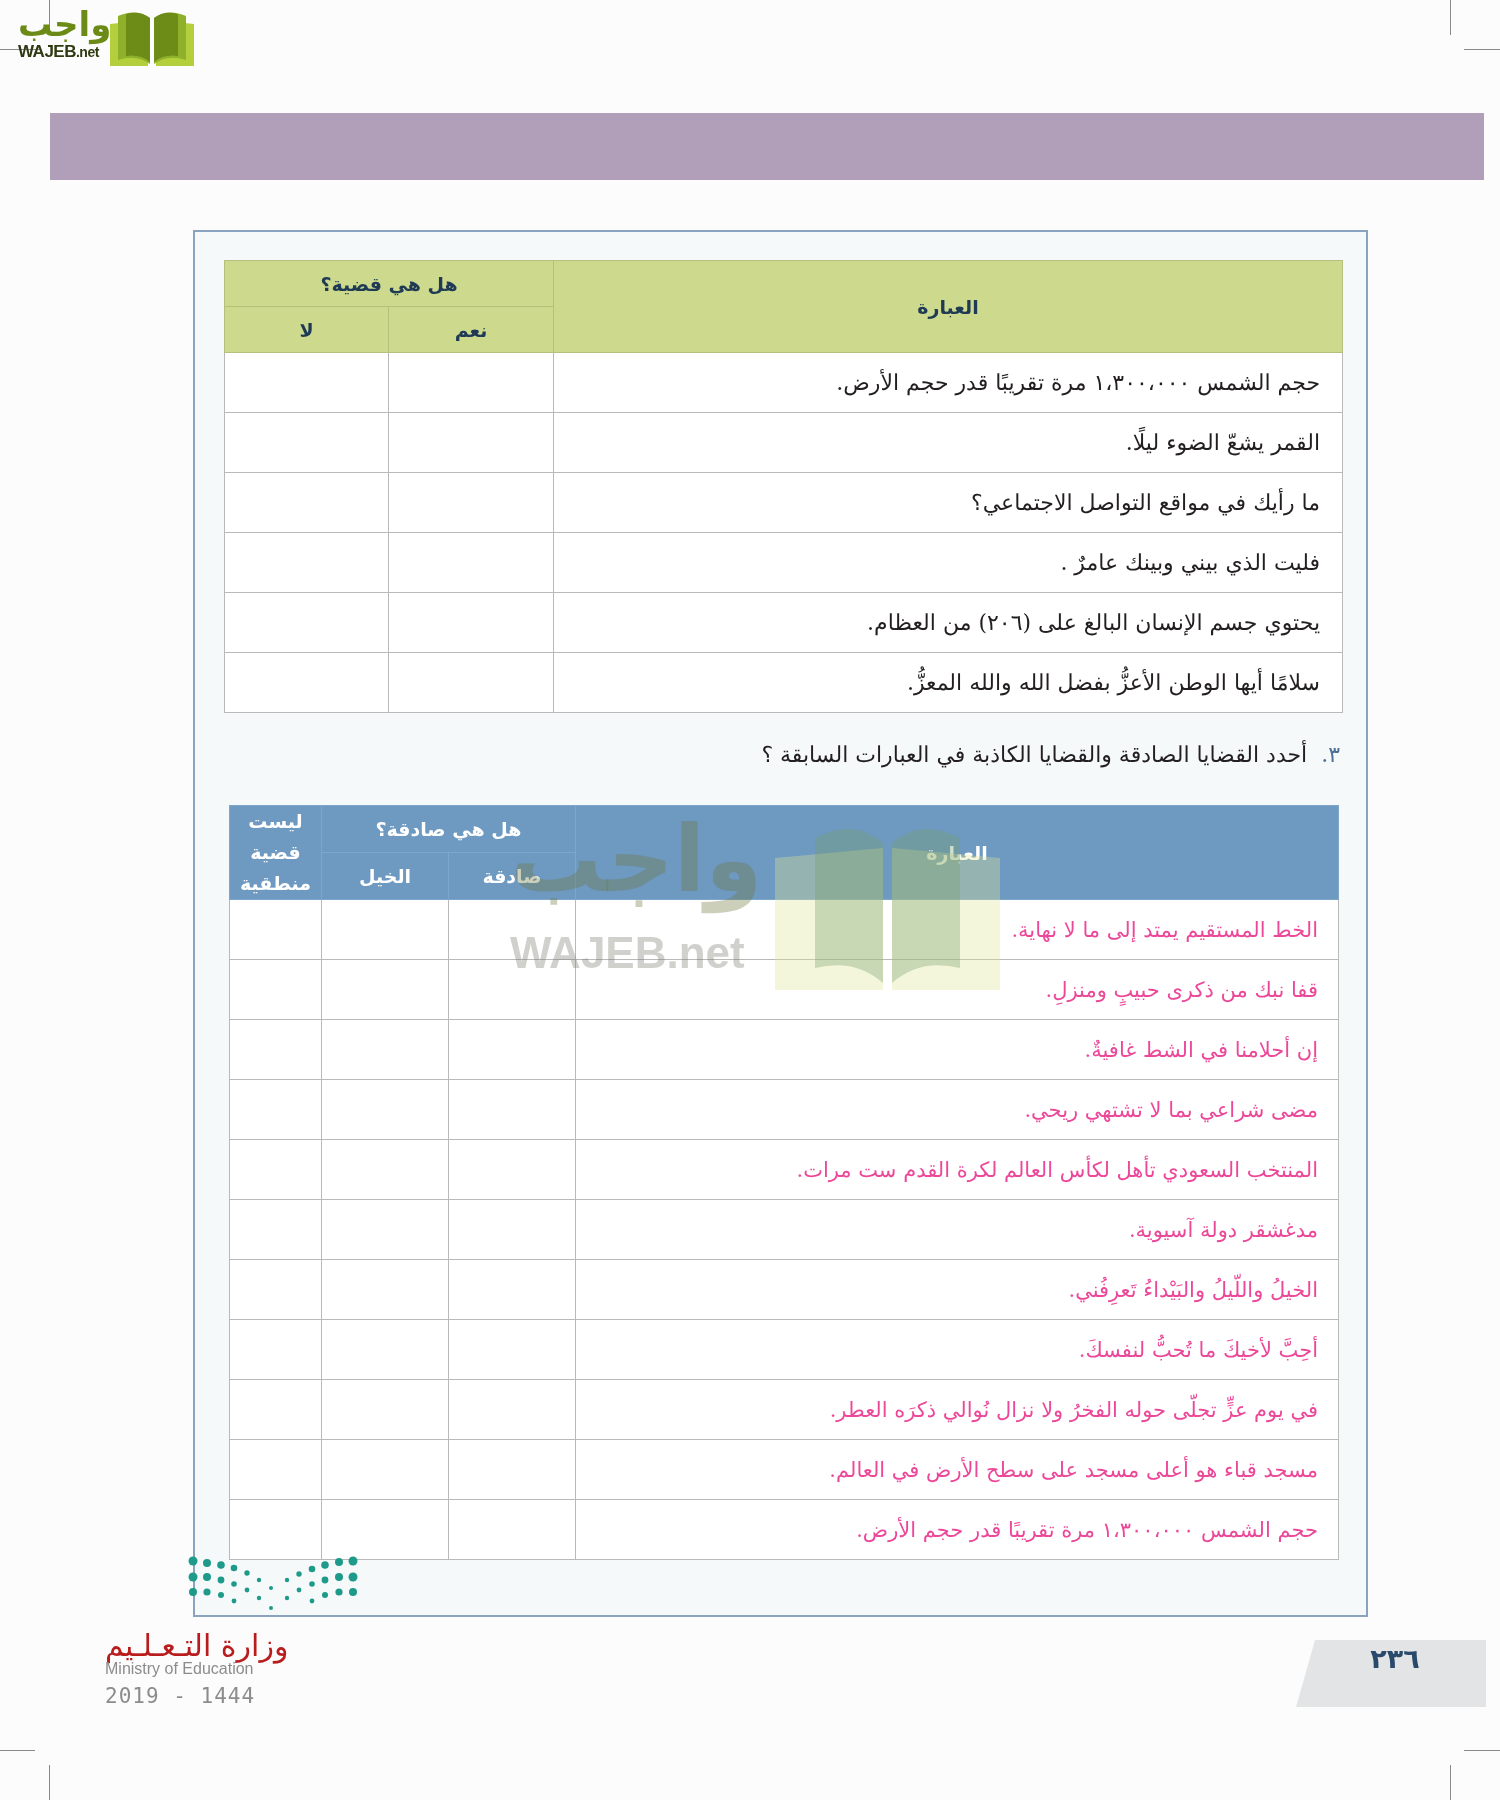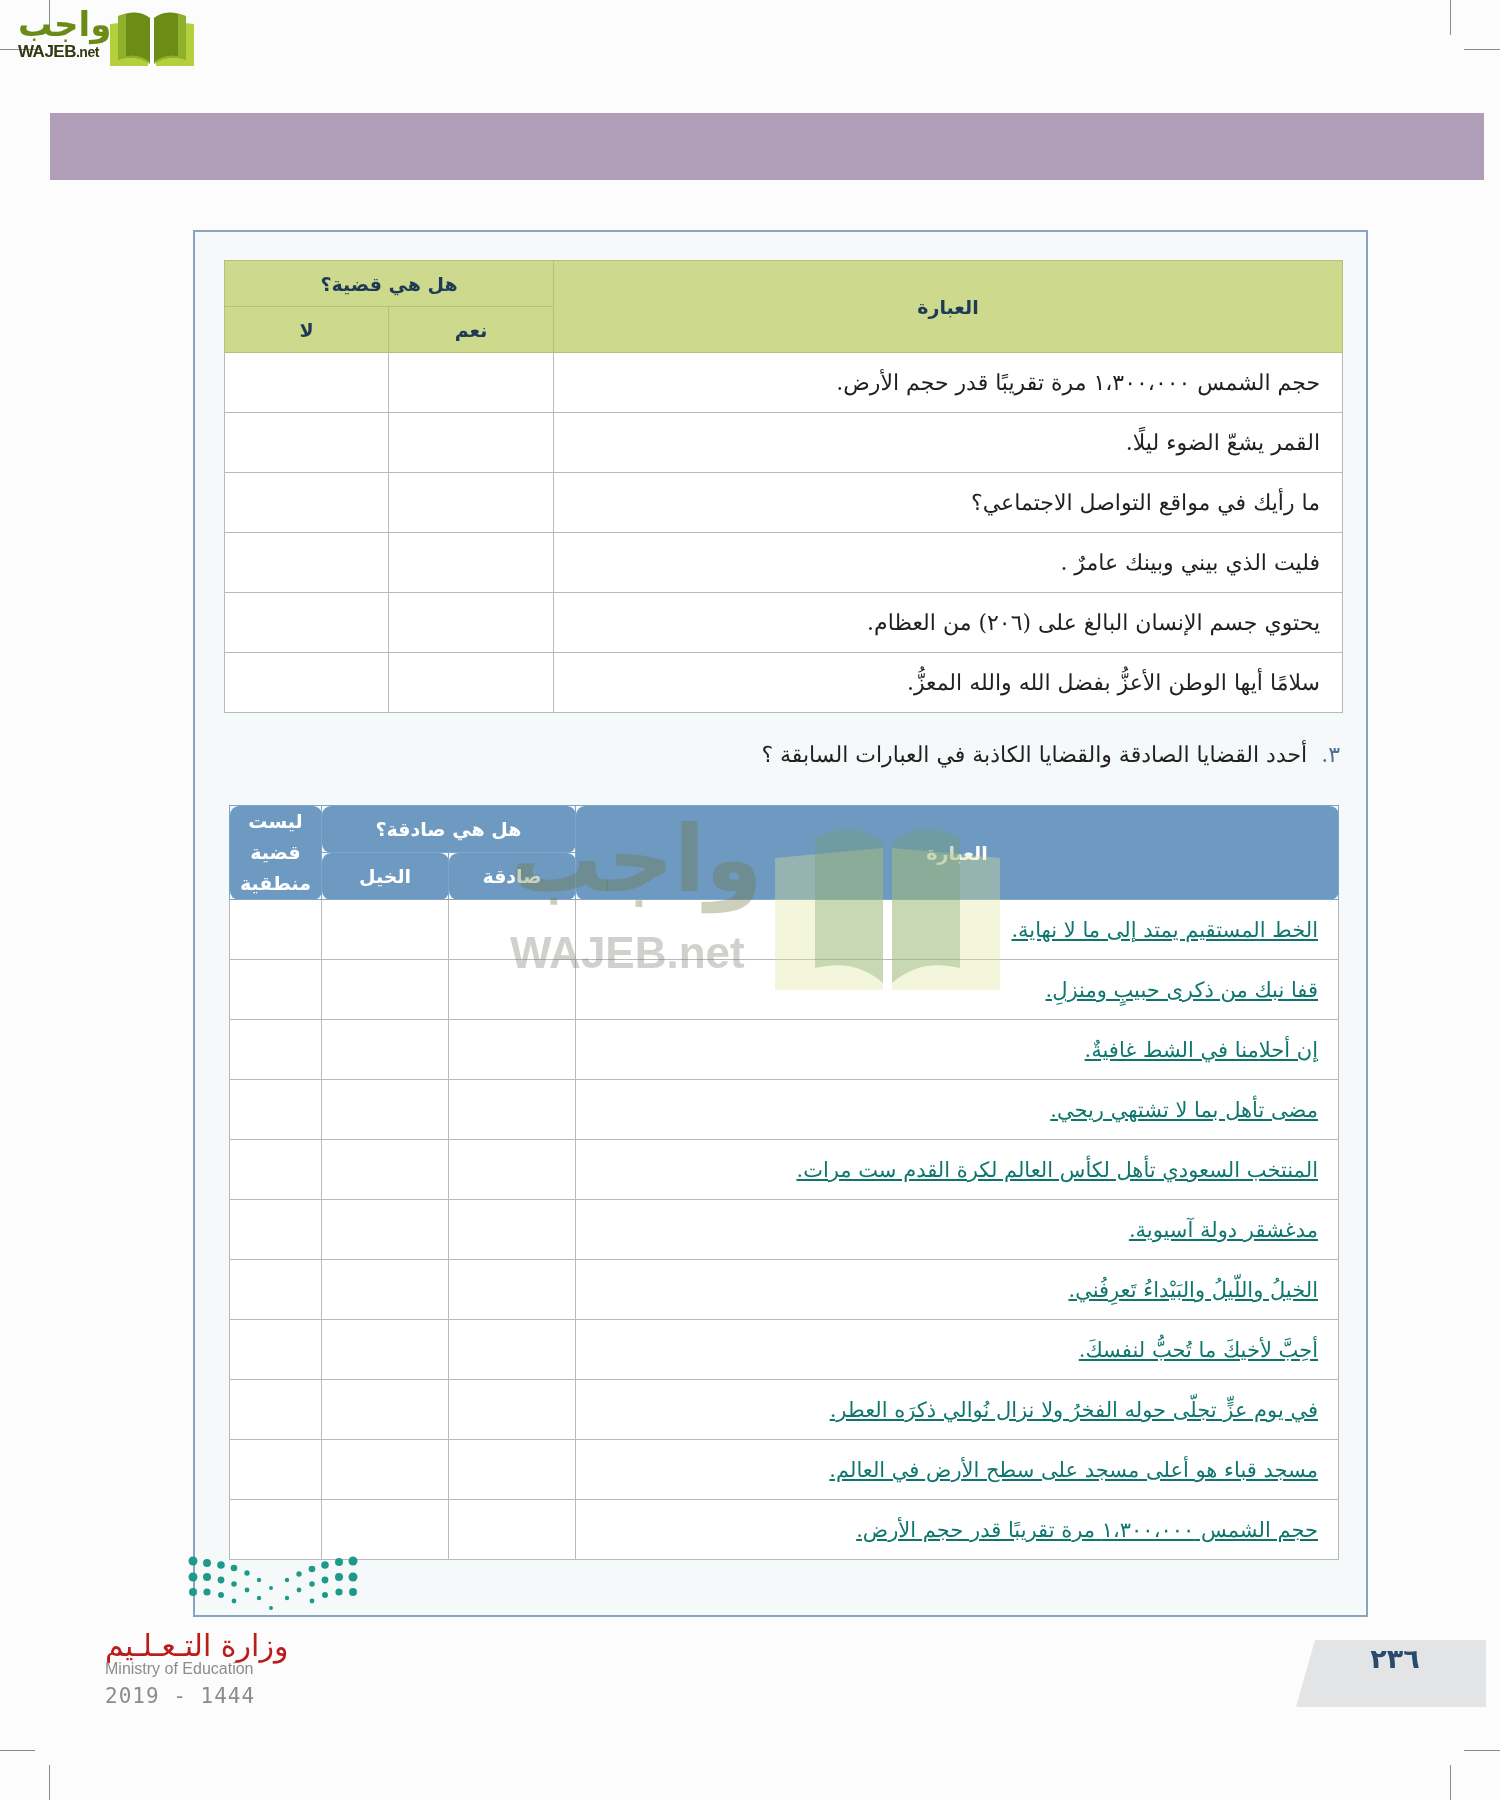--- a/index.html
+++ b/index.html
@@ -35,23 +35,23 @@
   .t1 { left:224px; top:260px; width:1118px; }
   .t1 th { background:#cdd98d; color:#1f3a55; font-weight:bold; font-size:19px; border-color:#b6c07c;margin-top:16px; }
   .t1 td { background:#ffffff; height:59px; }
   .t1 .stmt { text-align:right; padding-right:22px; font-family:"DejaVu Serif", serif; font-size:22px; color:#231f20; }
 
   .q3 { right:160px; top:742px; direction:rtl; font-family:"DejaVu Serif", serif; font-size:22px; color:#231f20; white-space:nowrap; }
   .q3 .num { color:#4c6f93; margin-left:14px; }
 
   
   .t2 { left:229px; top:805px; width:1109px; }
-  .t2 th { background:#6e99c1; color:#ffffff; font-weight:bold; font-size:19px; border-color:#7ea6cb;border-radius:9px; }
+  .t2 th { background:#6e99c1; color:#ffffff; font-weight:bold; font-size:19px; border-color:#7ea6cb; }
   .t2 td { background:#ffffff; height:59px; }
-  .t2 .stmt { text-align:right; padding-right:20px; font-family:"DejaVu Serif", serif; font-size:21px; color:#0f766e;text-decoration:underline; }
+  .t2 .stmt { text-align:right; padding-right:20px; font-family:"DejaVu Serif", serif; font-size:21px; color:#ec4899; }
 
   
   .wm { left:510px; top:810px; width:500px; height:180px; pointer-events:none; }
   .wm-ar { position:absolute; left:0; top:0; font-size:92px; font-weight:bold; color:rgba(110,120,60,0.35); line-height:100px; }
   .wm-en { position:absolute; left:0; top:118px; font-size:44px; font-weight:bold; color:rgba(120,120,110,0.35); font-family:"Liberation Sans", sans-serif; }
   .wm-book { position:absolute; left:265px; top:8px; width:225px; height:172px; }
 
   
   .dots { left:188px; top:1555px; width:170px; height:60px; }
   .min-ar { left:105px; top:1628px; font-size:30px; color:#b91c1c; letter-spacing:1px; }
@@ -176,21 +176,21 @@
         <td></td>
         <td></td>
       </tr>
     <tr>
         <td class="stmt">إن أحلامنا في الشط غافيةٌ.</td>
         <td></td>
         <td></td>
         <td></td>
       </tr>
     <tr>
-        <td class="stmt">مضى تأهل بما لا تشتهي ريحي.</td>
+        <td class="stmt">مضى شراعي بما لا تشتهي ريحي.</td>
         <td></td>
         <td></td>
         <td></td>
       </tr>
     <tr>
         <td class="stmt">المنتخب السعودي تأهل لكأس العالم لكرة القدم ست مرات.</td>
         <td></td>
         <td></td>
         <td></td>
       </tr>

